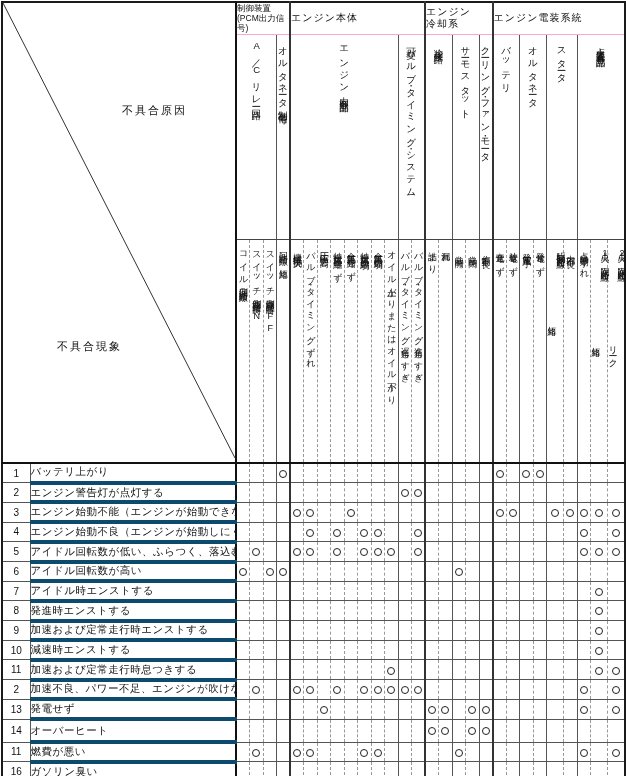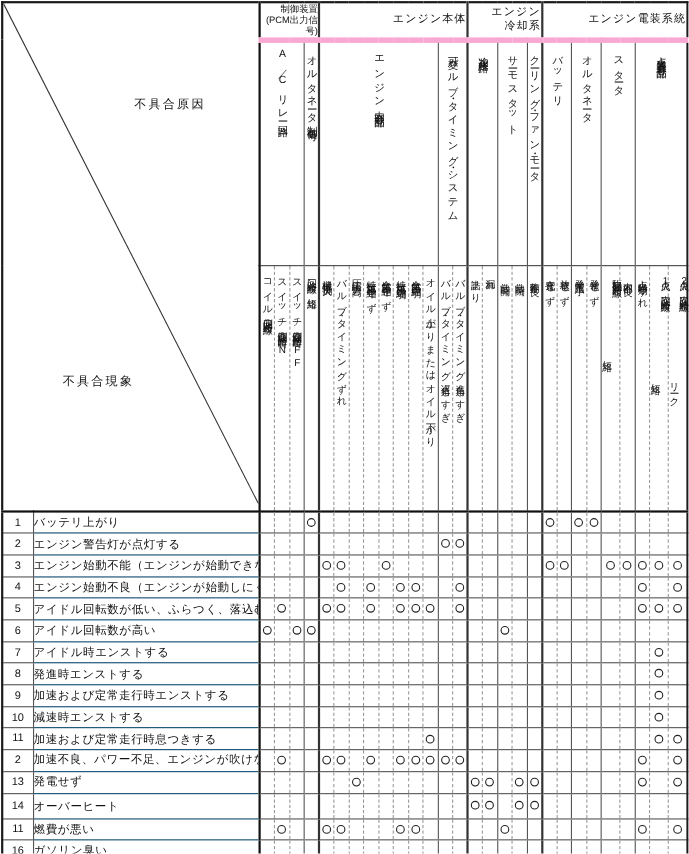--- a/index.html
+++ b/index.html
@@ -13,28 +13,28 @@
   table.matrix {
     border-collapse: collapse; table-layout: fixed;
     position: absolute; left: 1px; top: 1px;
     width: 623px; border: 2px solid #1a1a1a;
   }
   .matrix td { padding: 0; font-weight: normal; }
 
   
   .corner { position: relative; border-right: 2px solid #111; border-bottom: 2px solid #111; }
   .corner svg { position: absolute; left: 0; top: 0; }
-  .corner-cause { position: absolute; left: 119px; top: 84px; font-size: 11px; letter-spacing: 2px; white-space: nowrap; }
+  .corner-cause { position: absolute; left: 119px; top: 100px; font-size: 11px; letter-spacing: 2px; white-space: nowrap; }
   .corner-phen  { position: absolute; left: 54px; top: 336px; font-size: 11px; letter-spacing: 2px; white-space: nowrap; }
 
   
   .group-h {
-    font-size: 10px; text-align: right; vertical-align: middle;
+    font-size: 10px; text-align: left; vertical-align: middle;
     white-space: pre-line; line-height: 1.2; letter-spacing: 1px;
-    border-bottom: 5px solid #f9a8d4;
+    border-bottom: 1px solid #f9a8d4;
   }
   .group-h-first { font-size: 8.5px; letter-spacing: 0; }
   .sub-h { border-bottom: 1px solid #444; text-align: center; vertical-align: top; }
   .col-h { border-bottom: 2px solid #111; text-align: center; vertical-align: top; }
   .vtext {
     writing-mode: vertical-rl; text-orientation: upright;
     white-space: pre-line; display: inline-block; text-align: left;
     font-size: 9px; letter-spacing: 1.5px; line-height: 1.0;
     padding-top: 5px; max-height: 100%;
   }
@@ -47,21 +47,21 @@
   .bfirst { border-left: 2px solid #111; }
 
   
   .num {
     font-size: 10px; text-align: center; vertical-align: middle;
     border-right: 1px solid #555; border-bottom: 1px solid #555;
   }
   .rlabel {
     font-size: 10.5px; text-align: left; vertical-align: middle;
     padding-left: 5px; letter-spacing: 0.5px;
-    border-bottom: 1px solid #0c4a6e; overflow: hidden; white-space: nowrap; font-family: Liberation Mono, monospace;
+    border-bottom: 4px solid #0c4a6e; overflow: hidden; white-space: nowrap; font-family: Liberation Mono, monospace;
   }
   .cell { border-bottom: 1px solid #555; text-align: center; vertical-align: middle; }
   .circle {
     display: inline-block; width: 8px; height: 8px;
     border: 1px solid #222; border-radius: 50%; vertical-align: middle;
   }
 </style>
 </head>
 <body>
 

